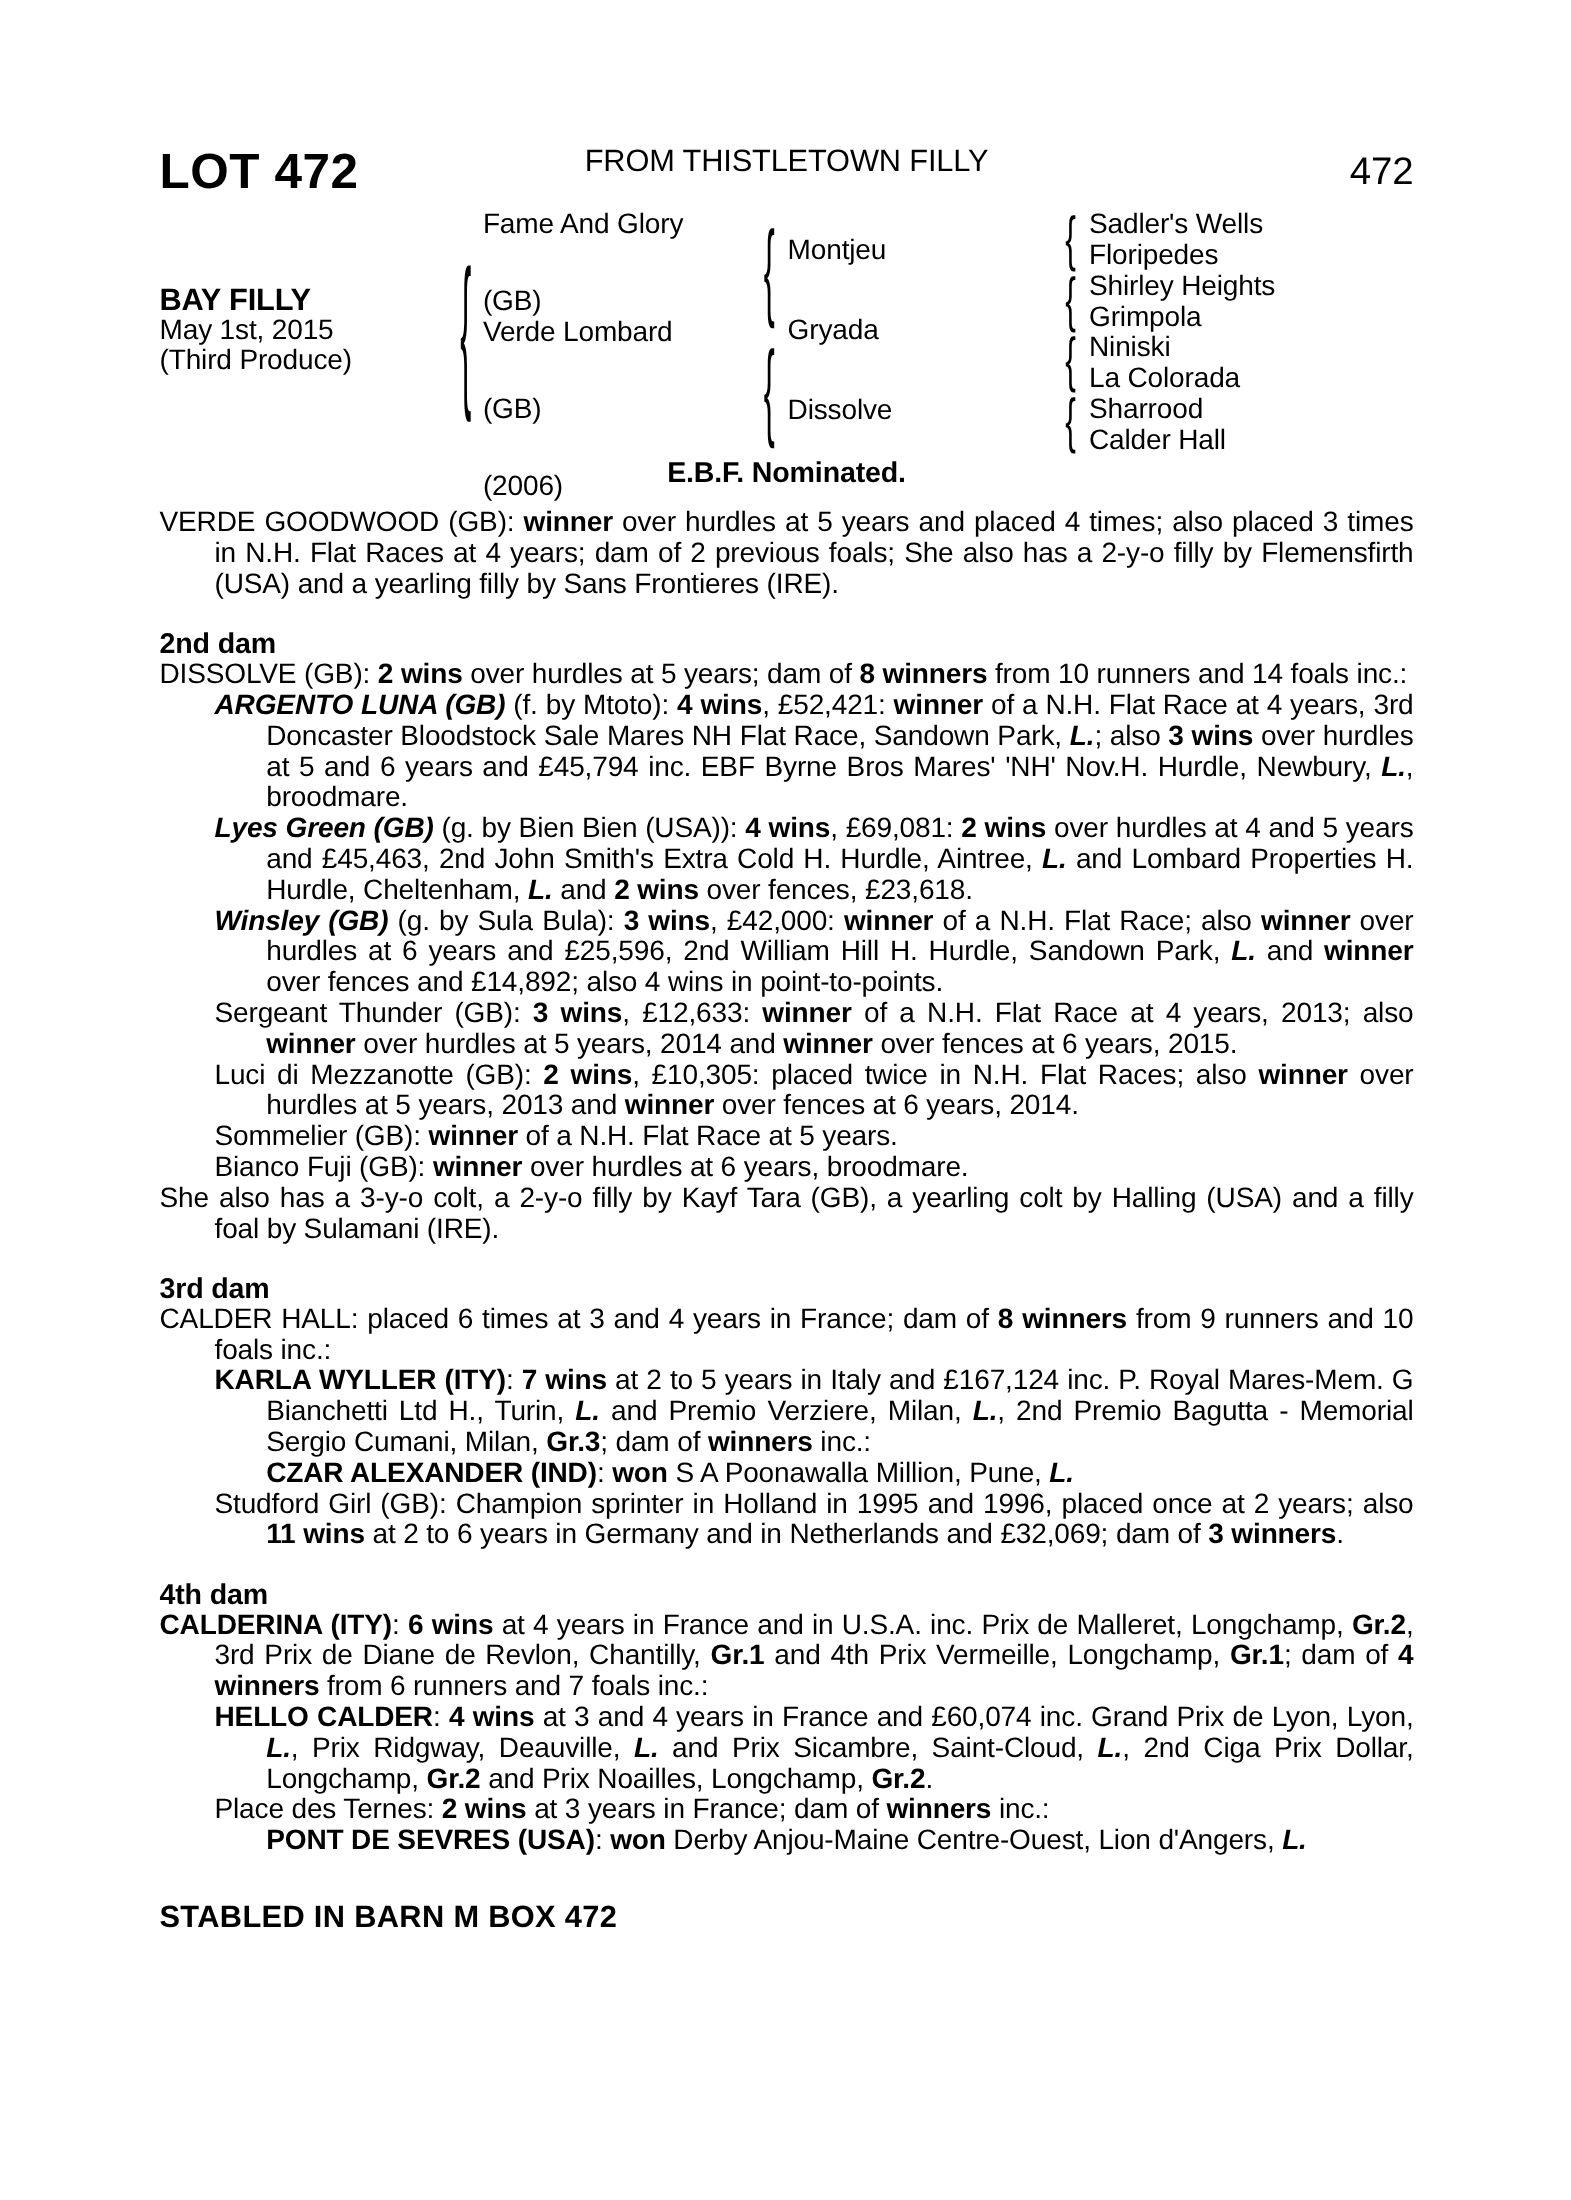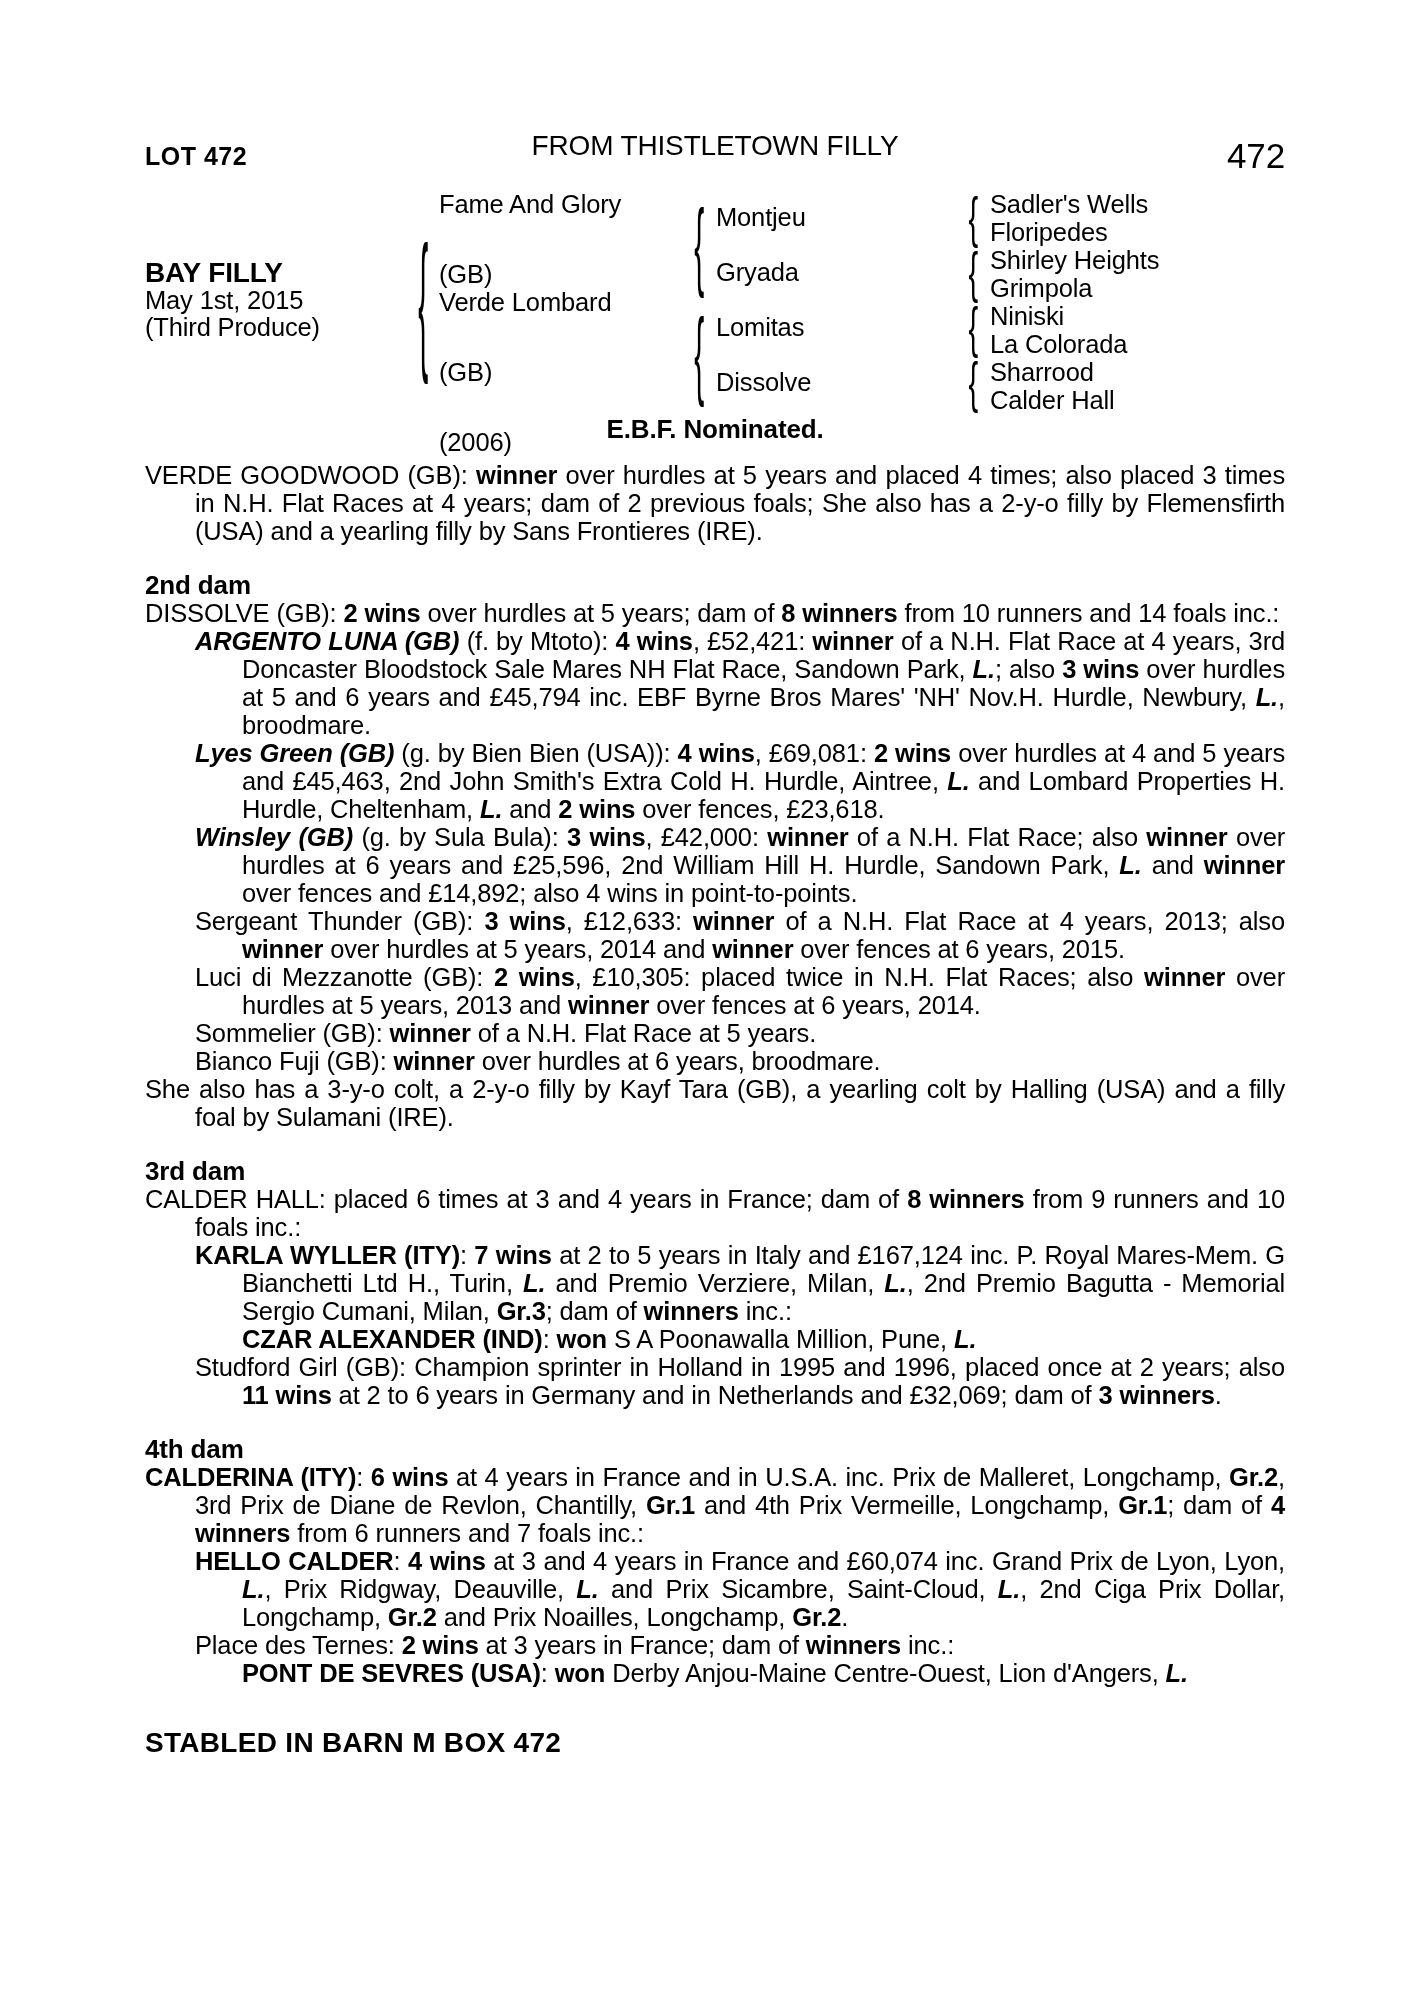--- a/index.html
+++ b/index.html
@@ -12,21 +12,21 @@
     box-sizing:border-box;
     padding:130px 143px 0 145px;
     font-family:"Liberation Sans", "DejaVu Sans", sans-serif;
     font-size:25.5px;
     line-height:28px;
     letter-spacing:-0.15px;
   }
 
   
   .hdr { position:relative; height:60px; }
-  .hdr-lot { position:absolute; left:0; top:12px; font-size:25px; font-weight:bold; letter-spacing:0.5px;text-align:center; }
+  .hdr-lot { position:absolute; left:0; top:12px; font-size:45px; font-weight:bold; letter-spacing:0.5px;text-align:center; }
   .hdr-consignor { text-align:center; font-size:28px; padding-top:2px; }
   .hdr-pagenum { position:absolute; right:0; top:12px; font-size:35px; font-weight:normal; }
 
   
   .tree { display:flex; height:219px; align-items:stretch; }
   .gen { display:flex; flex-direction:column; }
   .gen-a { width:262px; justify-content:center; }
   .animal-name { font-weight:bold; font-size:28px; line-height:28px; }
   .animal-sub  { font-size:25.5px; line-height:27px; }
   .gen-b { width:244px; }
@@ -107,23 +107,20 @@
     </div>
 
     <div class="gen gen-c">
       <div class="cell">
           <span>Montjeu</span>
         </div>
       <div class="cell">
           <span>Gryada</span>
         </div>
       <div class="cell">
-          <span>Lomitas</span>
-        </div>
-      <div class="cell">
           <span>Dissolve</span>
         </div>
     </div>
 
     <div class="brace-col bc3">
       <div class="cell">
           <span class="br br-sm">{</span>
         </div>
       <div class="cell">
           <span class="br br-sm">{</span>

